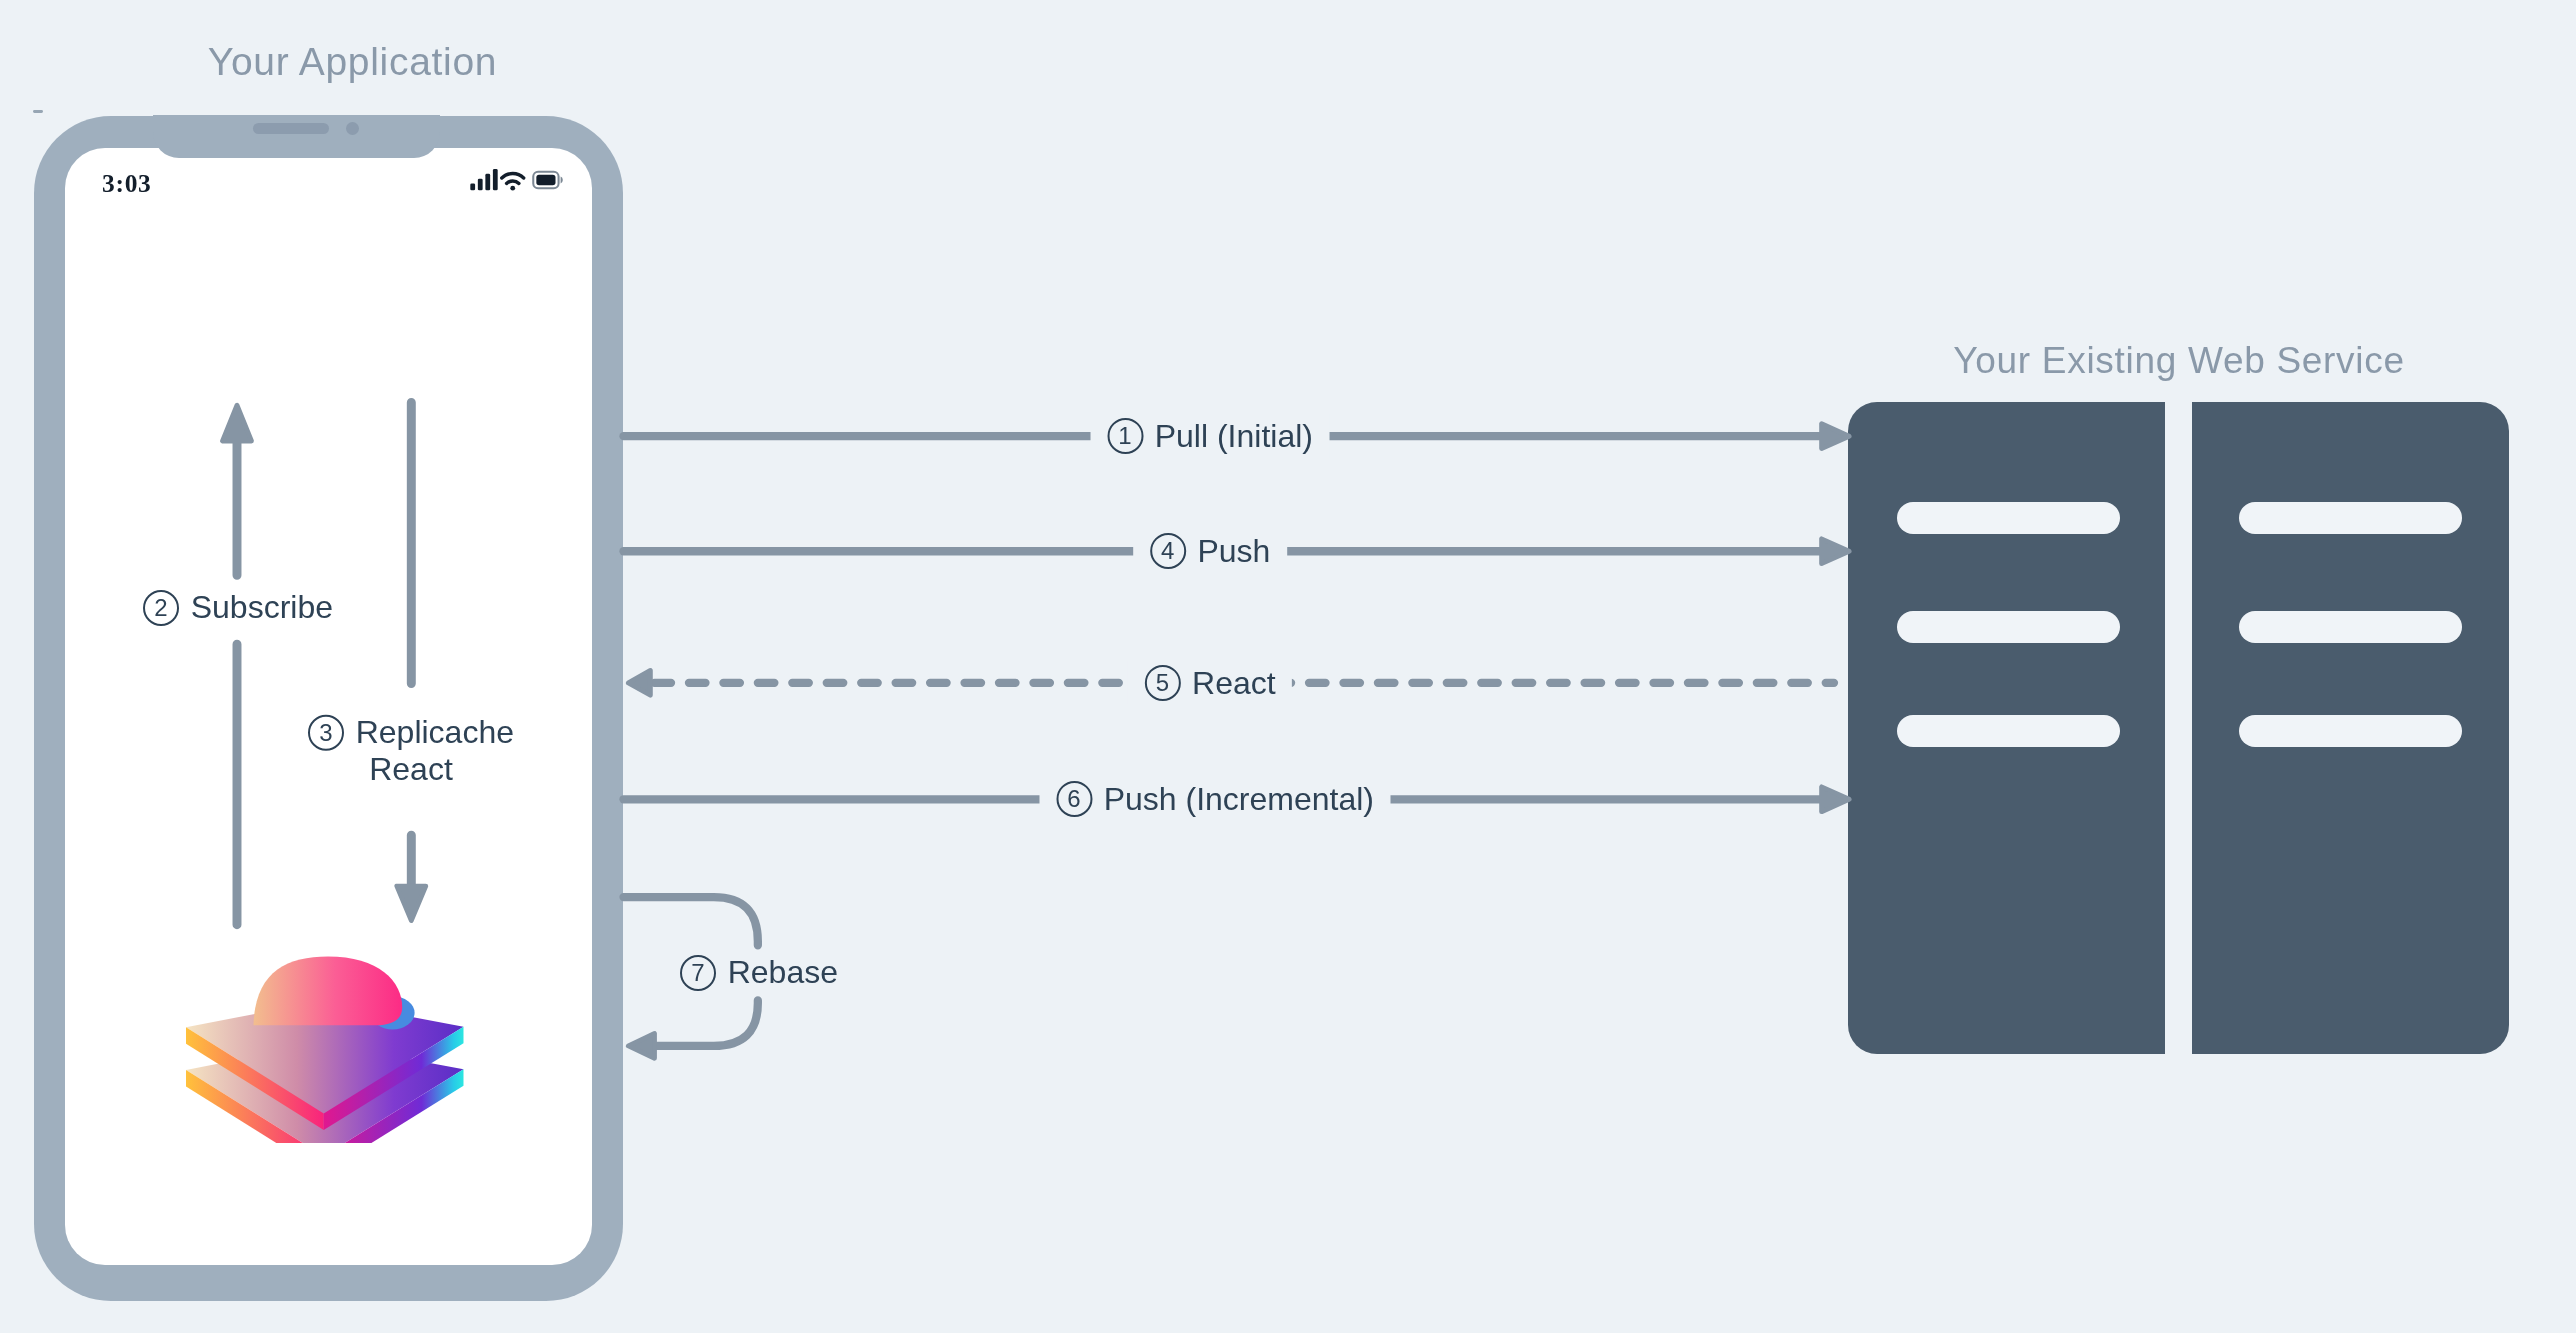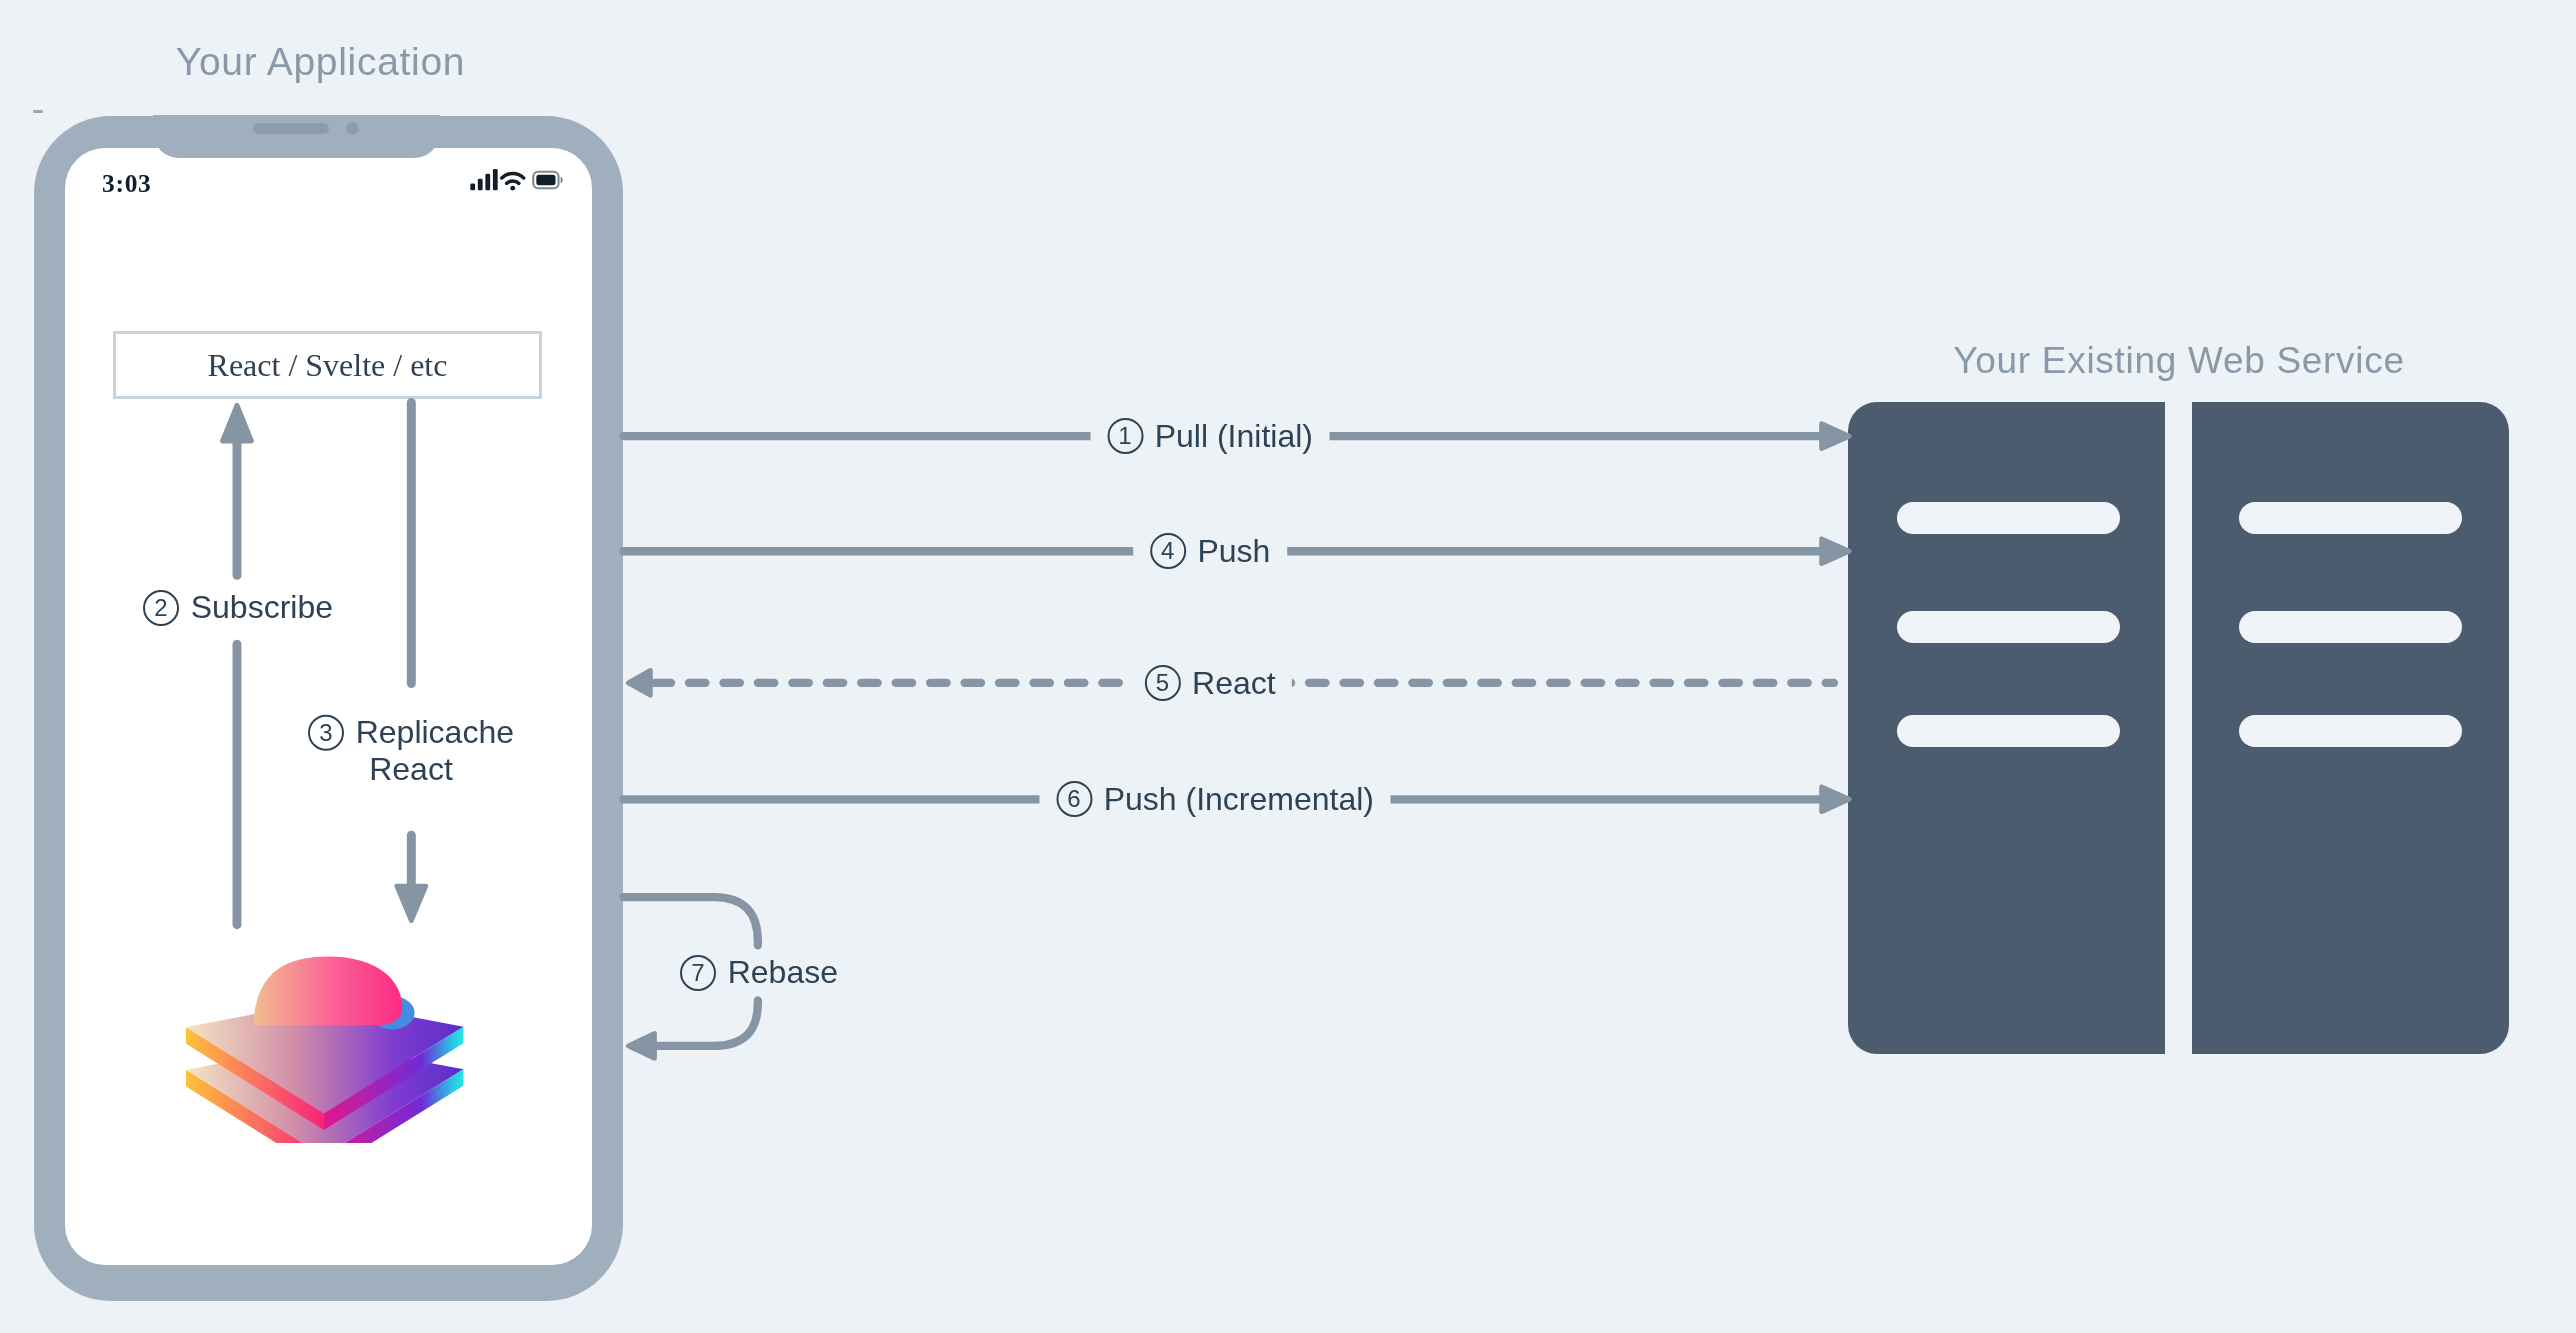--- a/index.html
+++ b/index.html
@@ -7,21 +7,21 @@
     --dark-text:#2e4255; --arrow:#8695a4; --server:#4a5c6d; --slot:#f0f4f8;
     --box-border:#c9d3dd; --status-dark:#131e2b; --notch-detail:#8c9cae;
   }
   html,body{margin:0;padding:0;background:var(--background);}
   .stage{position:relative;width:2576px;height:1334px;background:var(--background);
          font-family:"Liberation Sans", sans-serif;overflow:hidden;}
 
   .tick{position:absolute;left:33px;top:110px;width:10.3px;height:2.8px;border-radius:1.4px;background:#97a6b4;}
 
   .app-title{position:absolute;left:0;top:40px;width:641px;text-align:center;
-             font-size:39px;font-weight:500;color:var(--muted-title);letter-spacing:0.7px;}
+             font-size:39px;font-weight:500;color:var(--muted-title);letter-spacing:0.7px;padding-left:32px;}
   .service-title{position:absolute;left:1833px;top:340px;width:692px;text-align:center;
              font-size:37px;font-weight:500;color:var(--muted-title);letter-spacing:0.7px;}
 
   
   .phone{position:absolute;left:34px;top:116px;width:589px;height:1185px;
          background:var(--bezel);border-radius:77px;z-index:1;font-family:Liberation Serif, serif;}
   .screen{position:absolute;left:31px;top:32px;right:31px;bottom:36px;
           background:var(--screen);border-radius:40px;}
   .notch{position:absolute;left:119px;top:-0.7px;width:287px;height:43px;
          background:var(--bezel);border-radius:0 0 26px 26px;}
@@ -90,23 +90,20 @@
           <path d="M53,24 a13,13 0 0 1 18,0"></path>
           <circle cx="62" cy="31" r="3.5" fill="var(--status-dark,#131e2b)" stroke="none"></circle>
         </g>
         <g>
           <rect x="92" y="7" width="37" height="24" rx="7" fill="none" stroke="#7c8894" stroke-width="3"></rect>
           <rect x="96.5" y="11.5" width="28" height="15" rx="4" fill="var(--status-dark,#131e2b)"></rect>
           <path d="M132,14 a5.5,5.5 0 0 1 0,10 Z" fill="#7c8894"></path>
         </g>
       </svg>
 
-      <div class="ui-box">
-        <span>React / Svelte / etc</span>
-      </div>
 
       <svg class="logo" width="300" height="210" viewBox="0 0 435 305">
         <defs>
           <linearGradient id="gTear" x1="0" y1="0" x2="1" y2="0">
             <stop offset="0" stop-color="#f2be8e"></stop>
             <stop offset="0.55" stop-color="#fb5e95"></stop>
             <stop offset="1" stop-color="#fc2b85"></stop>
           </linearGradient>
           <linearGradient id="gTop" x1="0" y1="0" x2="1" y2="0">
             <stop offset="0" stop-color="#f5e4c2"></stop>

